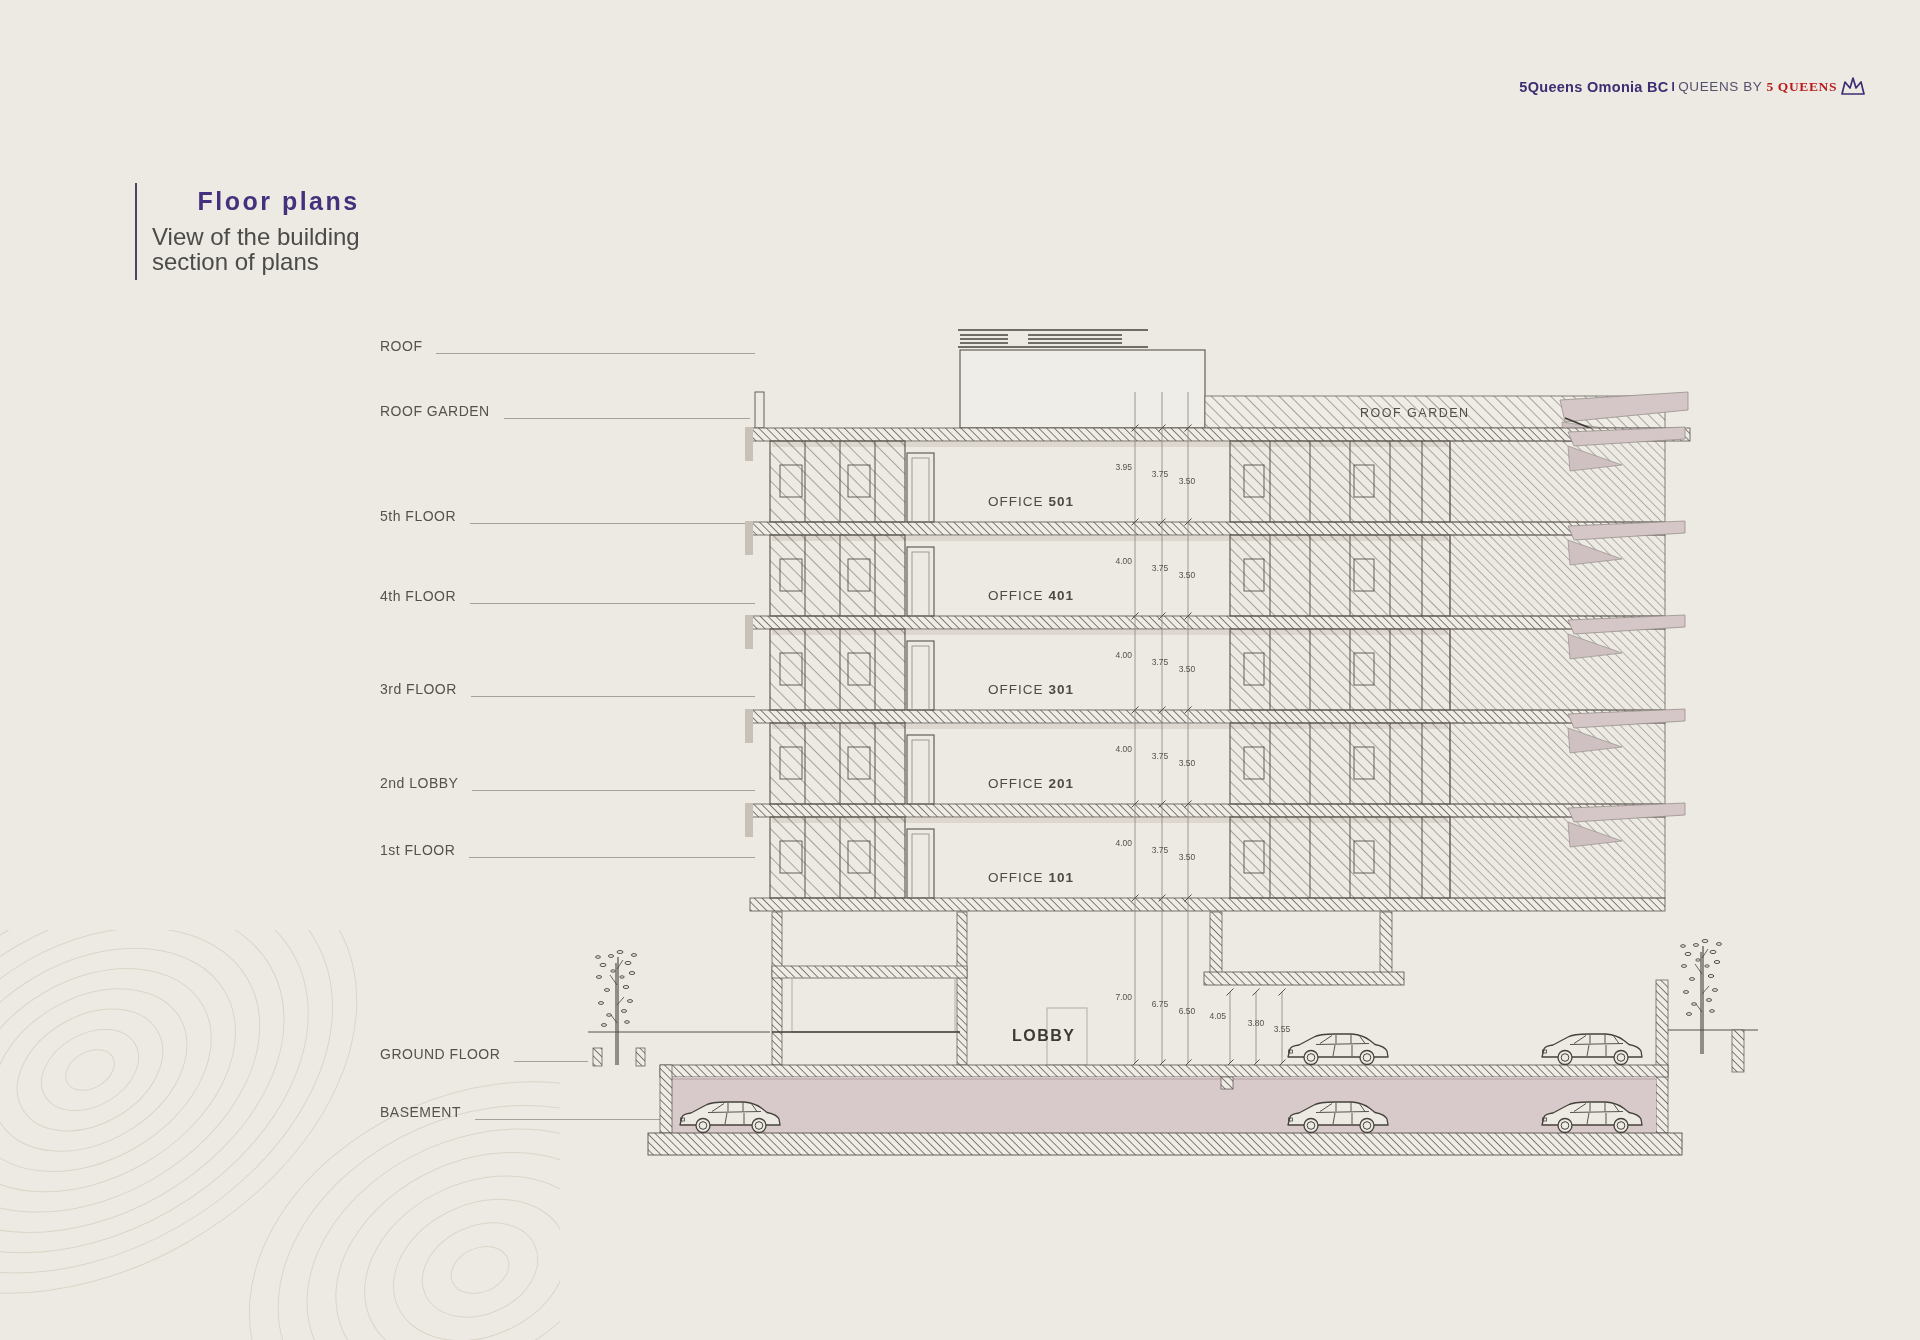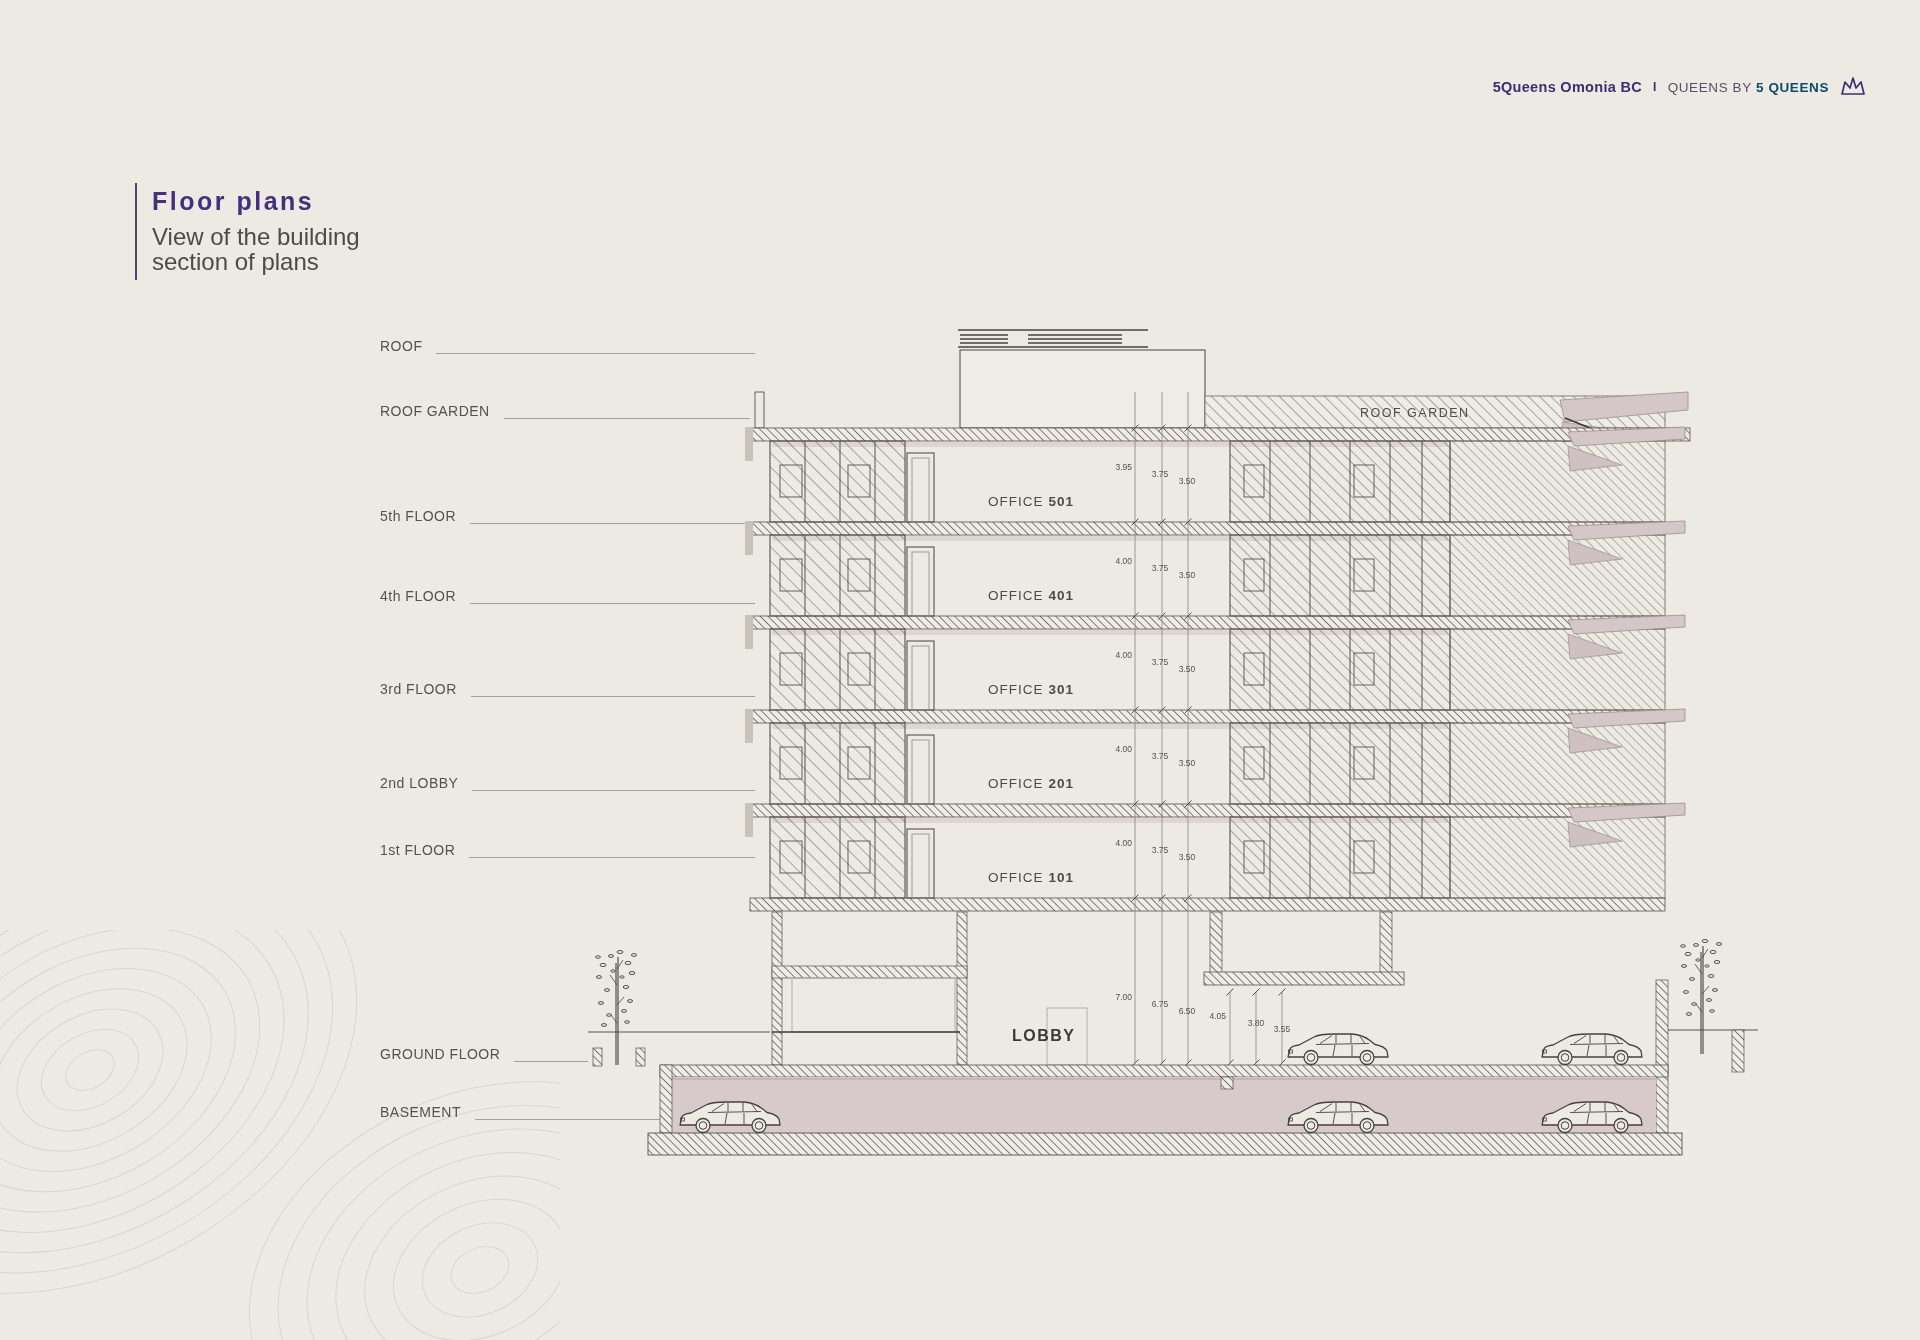--- a/index.html
+++ b/index.html
@@ -4,35 +4,35 @@
 <style>
   html,body{margin:0;padding:0;}
   .page{
     position:relative; width:1920px; height:1340px;
     background:#edeae3; overflow:hidden;
     font-family:"Liberation Sans", sans-serif; color:#55514b;
   }
   
   .brand{
     position:absolute; top:74px; right:52px;
-    display:flex; align-items:center; gap:9px;
+    display:flex; align-items:center; gap:1px;
     font-size:14.5px; letter-spacing:.3px;text-align:right;
   }
   .brand .bold-name{ font-weight:700; color:#3b2e72; }
   .brand .sep{ color:#3b2e72; font-weight:700; margin:0 2px; font-size:12px;}
   .brand .proj{ color:#55506e; letter-spacing:.6px; font-size:13.5px;}
-  .brand .proj b{ color:#0c4a6e; }
+  .brand .proj b{ color:#b91c1c;font-family:Liberation Serif, serif; }
   
   .titleblock{
     position:absolute; left:135px; top:183px;
     border-left:2px solid #4c4563; padding:4px 0 6px 15px;
   }
   .titleblock h1{
     margin:0 0 8px 0; font-size:25px; letter-spacing:2.5px;
-    color:#44307c; font-weight:700;
+    color:#44307c; font-weight:700;text-align:right;
   }
   .titleblock p{ margin:0; font-size:24px; line-height:25px; color:#4b4b49; }
   
   .floor-row{
     position:absolute; left:380px; display:flex; align-items:flex-end;
     height:20px; font-size:14px; letter-spacing:.5px; color:#55514b; white-space:nowrap;
   }
   .floor-row .lead{ flex:1; border-top:1px solid #a8a199; margin-left:14px; margin-top:2px; }
   svg text{ font-family:"Liberation Sans", sans-serif; }
   .abs{ position:absolute; }

